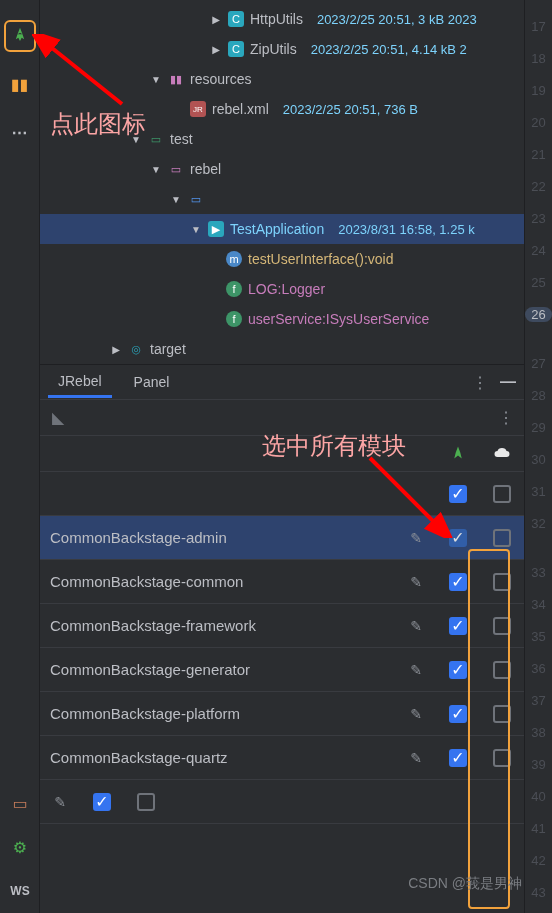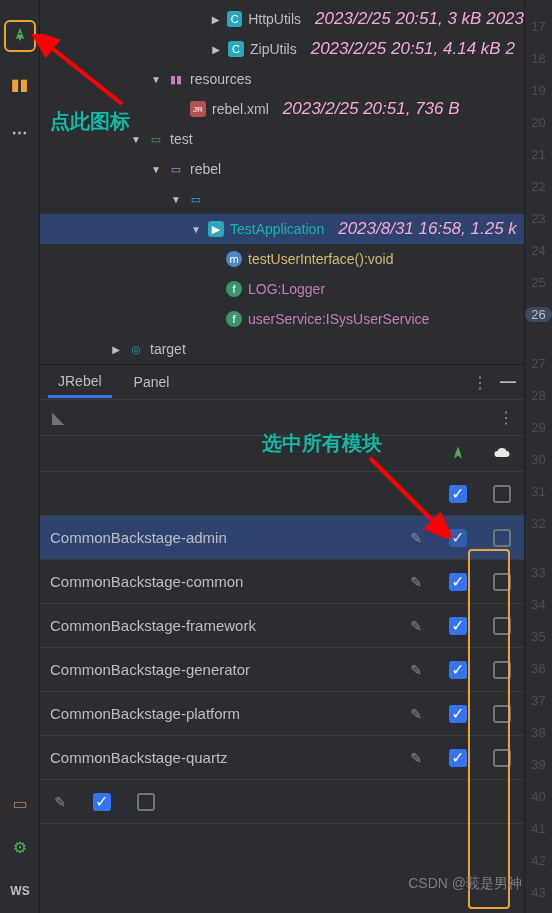--- a/index.html
+++ b/index.html
@@ -5,26 +5,26 @@
 * { box-sizing: border-box; margin: 0; padding: 0; font-family: "Segoe UI", Arial, sans-serif; }
 body { background: #2b2d30; color: #bcbec4; width: 552px; height: 913px; overflow: hidden; display: flex; position: relative; }
 .toolbar { width: 40px; background: #2b2d30; border-right: 1px solid #1e1f22; display: flex; flex-direction: column; align-items: center; padding-top: 20px; gap: 16px; flex-shrink: 0; }
 .toolbar-icon { width: 32px; height: 32px; display: flex; align-items: center; justify-content: center; border-radius: 4px; cursor: pointer; }
 .toolbar-icon.selected { border: 2px solid #f2a23c; border-radius: 6px; }
 .main { flex: 1; display: flex; flex-direction: column; overflow: hidden; }
 .tree-area { flex-shrink: 0; background: #2b2d30; padding-top: 4px; }
 .tree-row { display: flex; align-items: center; height: 30px; font-size: 14px; gap: 6px; white-space: nowrap; padding-left: 4px; }
 .tree-row.selected { background: #2e436e; }
 .arrow { width: 12px; display: inline-flex; justify-content: center; color: #bcbec4; font-size: 10px; }
-.meta { color: #f9a8d4; font-size: 17px; margin-left: 8px; font-style: italic; }
+.meta { color: #7dd3fc; font-size: 13px; margin-left: 8px; }
 .tree-label { color: #bcbec4; }
 .tree-label.pink { color: #c77dbb; }
 .tree-label.yellow { color: #d5b778; }
-.tree-label.green { color: #14b8a6; }
-.annot { position: absolute; color: #14b8a6; font-size: 20px; font-weight: 700; pointer-events: none; }
+.tree-label.green { color: #7dd3fc; }
+.annot { position: absolute; color: #fca5a5; font-size: 24px; font-weight: 400; pointer-events: none; }
 .panel-header { display: flex; align-items: center; height: 36px; border-top: 1px solid #1e1f22; border-bottom: 1px solid #393b40; padding: 0 8px; gap: 12px; position: relative; }
 .tab { padding: 6px 10px; color: #bcbec4; cursor: pointer; font-size: 14px; }
 .tab.active { border-bottom: 3px solid #3574f0; }
 .panel-actions { margin-left: auto; display: flex; gap: 14px; align-items: center; }
 .panel-sub { height: 36px; display: flex; align-items: center; padding: 0 12px; border-bottom: 1px solid #393b40; }
 .panel-sub .spacer { flex: 1; }
 .module-table { width: 100%; }
 .module-head { height: 36px; display: flex; align-items: center; border-bottom: 1px solid #393b40; }
 .module-head .col-name { flex: 1; }
 .col-icon { width: 44px; display: flex; justify-content: center; align-items: center; height: 100%; }

